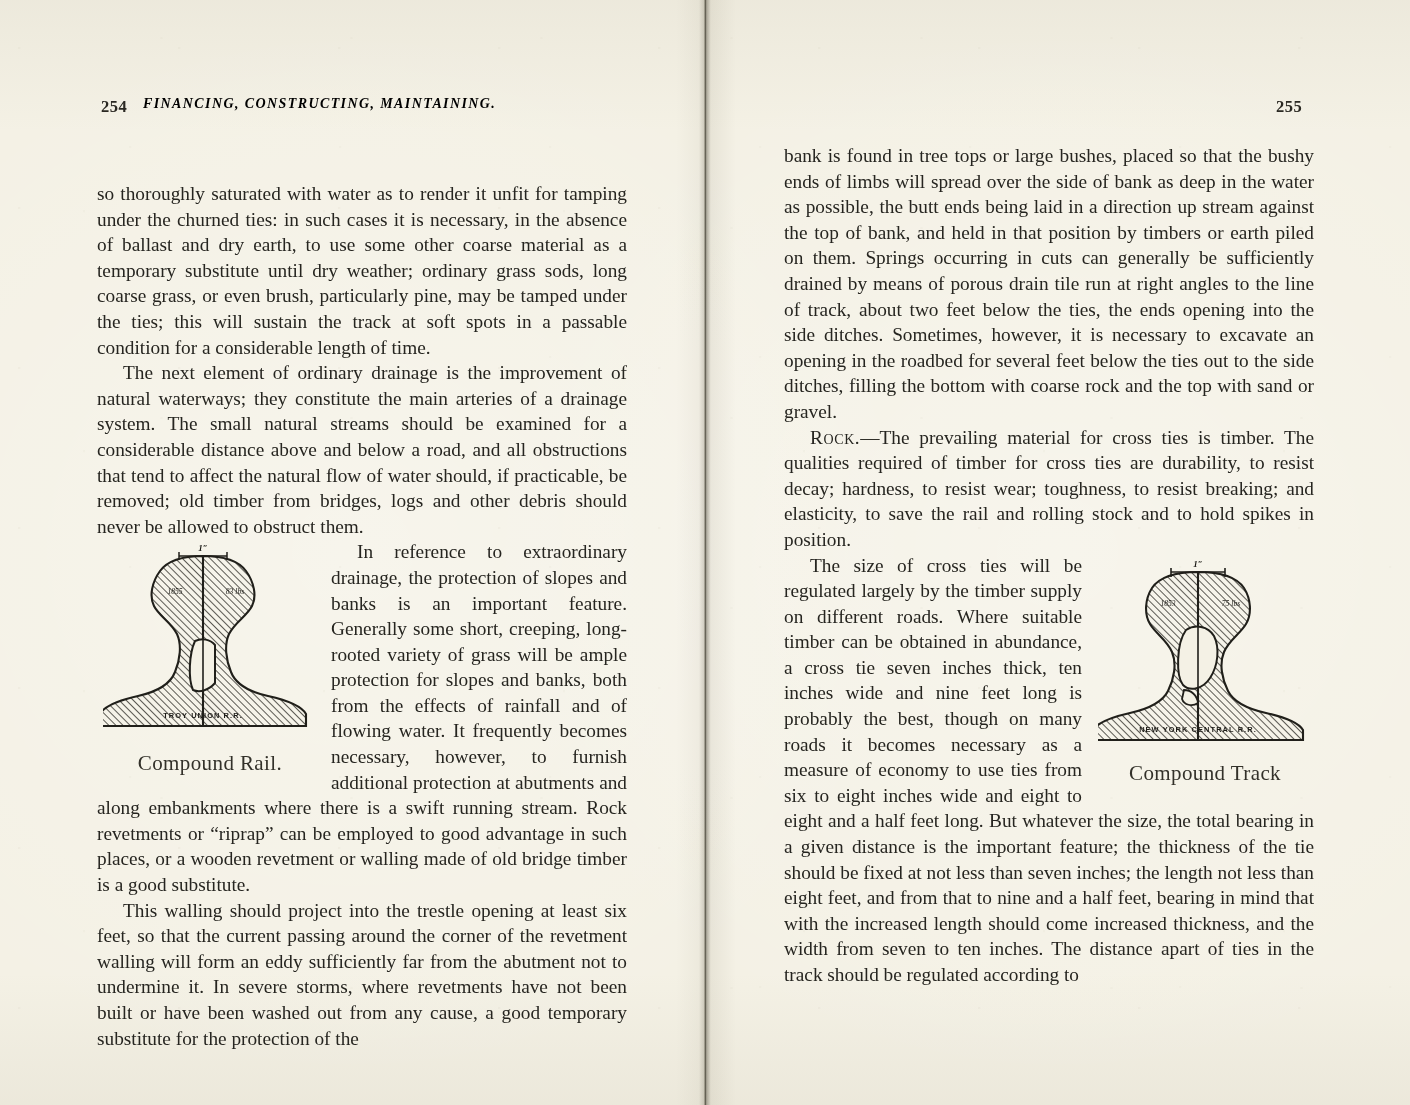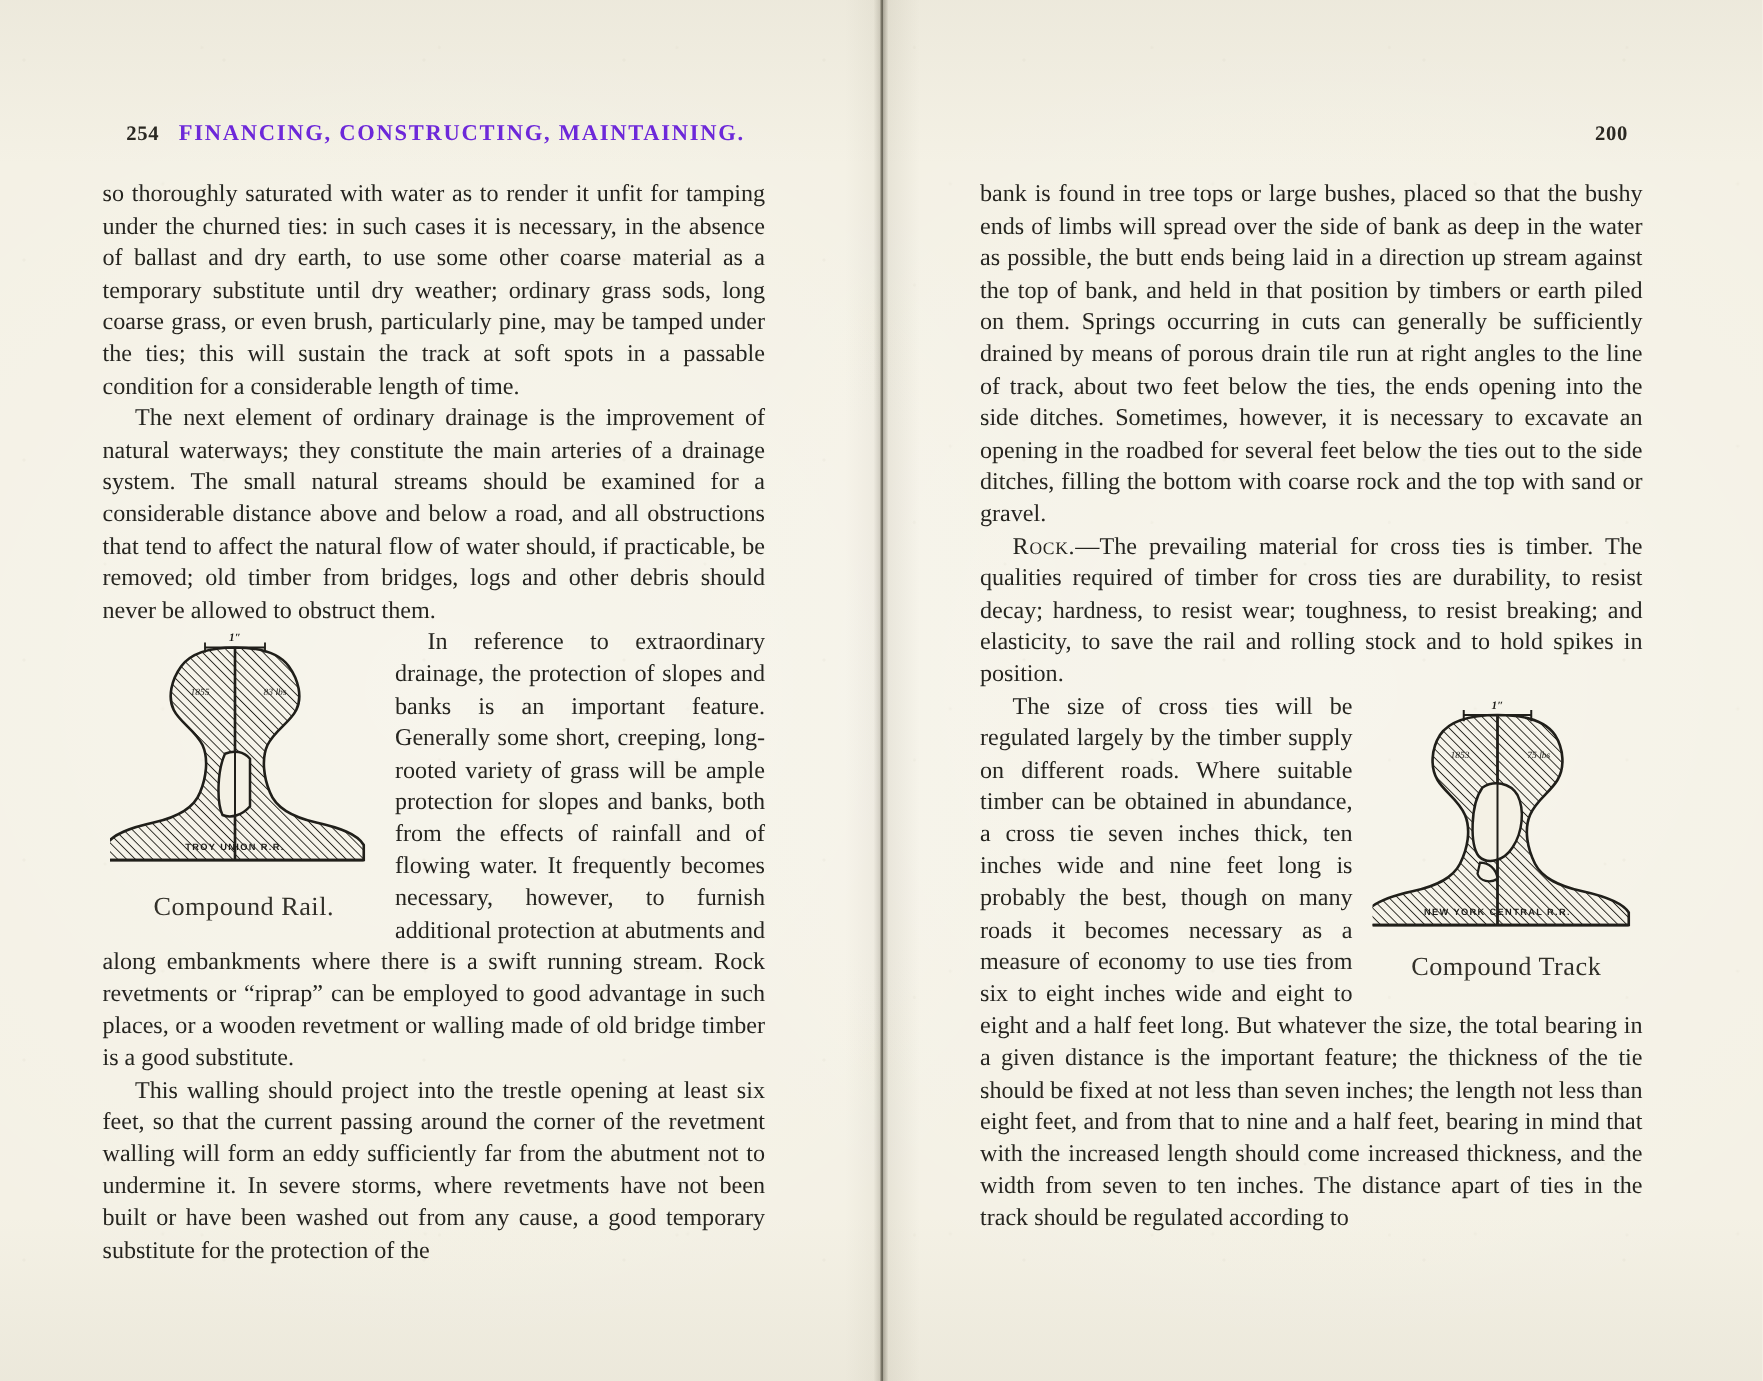--- a/index.html
+++ b/index.html
@@ -40,44 +40,44 @@
       rgba(120,112,88,0.10) 58%,
       rgba(120,112,88,0.00) 100%);
     pointer-events:none;
   }
   .page{position:absolute;top:0;width:705px;height:784px;}
   .page-left{left:0;}
   .page-right{left:705px;}
 
   .running-head{
     position:absolute;top:96px;
-    font-weight:bold;
-    font-size:18px;letter-spacing:1.4px;
+    font-style:italic;font-weight:bold;
+    font-size:14px;letter-spacing:1.4px;
     white-space:nowrap;
-    color:#6d28d9;
+    color:#000000;
   }
   .folio{
     position:absolute;top:97px;
     font-size:16.5px;font-weight:bold;font-style:normal;
     letter-spacing:0.5px;color:#2a2822;
   }
   .lh-folio{left:101px;}
   .lh-title{left:143px;}
   .rh-title{left:833px;}
   .rh-folio{left:1276px;}
 
   .col{
     position:absolute;top:143px;width:530px;
     font-size:19.3px;line-height:25.6px;
     text-align:justify;
     text-justify:inter-word;
     hyphens:none;
     color:#262520;
   }
-  .col-left{left:82px;}
+  .col-left{left:97px;margin-top:38px;}
   .col-right{left:784px;}
 
   .col p{margin:0;text-indent:1.35em;}
   .col p.noind{text-indent:0;}
   .smallcaps{font-variant:small-caps;letter-spacing:0.6px;}
 
   
   .figure{
     position:relative;
     width:214px;
@@ -193,21 +193,21 @@
       <div class="fig-caption">Compound Rail.</div>
     </div>
 
     <p>In reference to extraordinary drainage, the protection of slopes and banks is an important feature.  Generally some short, creeping, long-rooted variety of grass will be ample protection for slopes and banks, both from the effects of rainfall and of flowing water.  It frequently becomes necessary, however, to furnish additional protection at abutments and along embankments where there is a swift running stream.  Rock revetments or “riprap” can be employed to good advantage in such places, or a wooden revetment or walling made of old bridge timber is a good substitute.</p>
     <p>This walling should project into the trestle opening at least six feet, so that the current passing around the corner of the revetment walling will form an eddy sufficiently far from the abutment not to undermine it.  In severe storms, where revetments have not been built or have been washed out from any cause, a good temporary substitute for the protection of the</p>
   </div>
 </div>
 
 <div class="page page-right">
 
-  <div class="folio rh-folio" style="left:571px;">200</div>
+  <div class="folio rh-folio" style="left:571px;">255</div>
 
   <div class="col col-right" style="left:79px;">
 
     <p class="noind">bank is found in tree tops or large bushes, placed so that the bushy ends of limbs will spread over the side of bank as deep in the water as possible, the butt ends being laid in a direction up stream against the top of bank, and held in that position by timbers or earth piled on them.  Springs occurring in cuts can generally be sufficiently drained by means of porous drain tile run at right angles to the line of track, about two feet below the ties, the ends opening into the side ditches.  Sometimes, however, it is necessary to excavate an opening in the roadbed for several feet below the ties out to the side ditches, filling the bottom with coarse rock and the top with sand or gravel.</p>
 
     <p><span class="smallcaps">Rock.</span><span>—</span><span>The prevailing material for cross ties is timber.  The qualities required of timber for cross ties are durability, to resist decay; hardness, to resist wear; toughness, to resist breaking; and elasticity, to save the rail and rolling stock and to hold spikes in position.</span></p>
 
     <div class="figure fig-right">
       <svg class="railsvg" viewBox="0 0 214 196">
         <defs>

